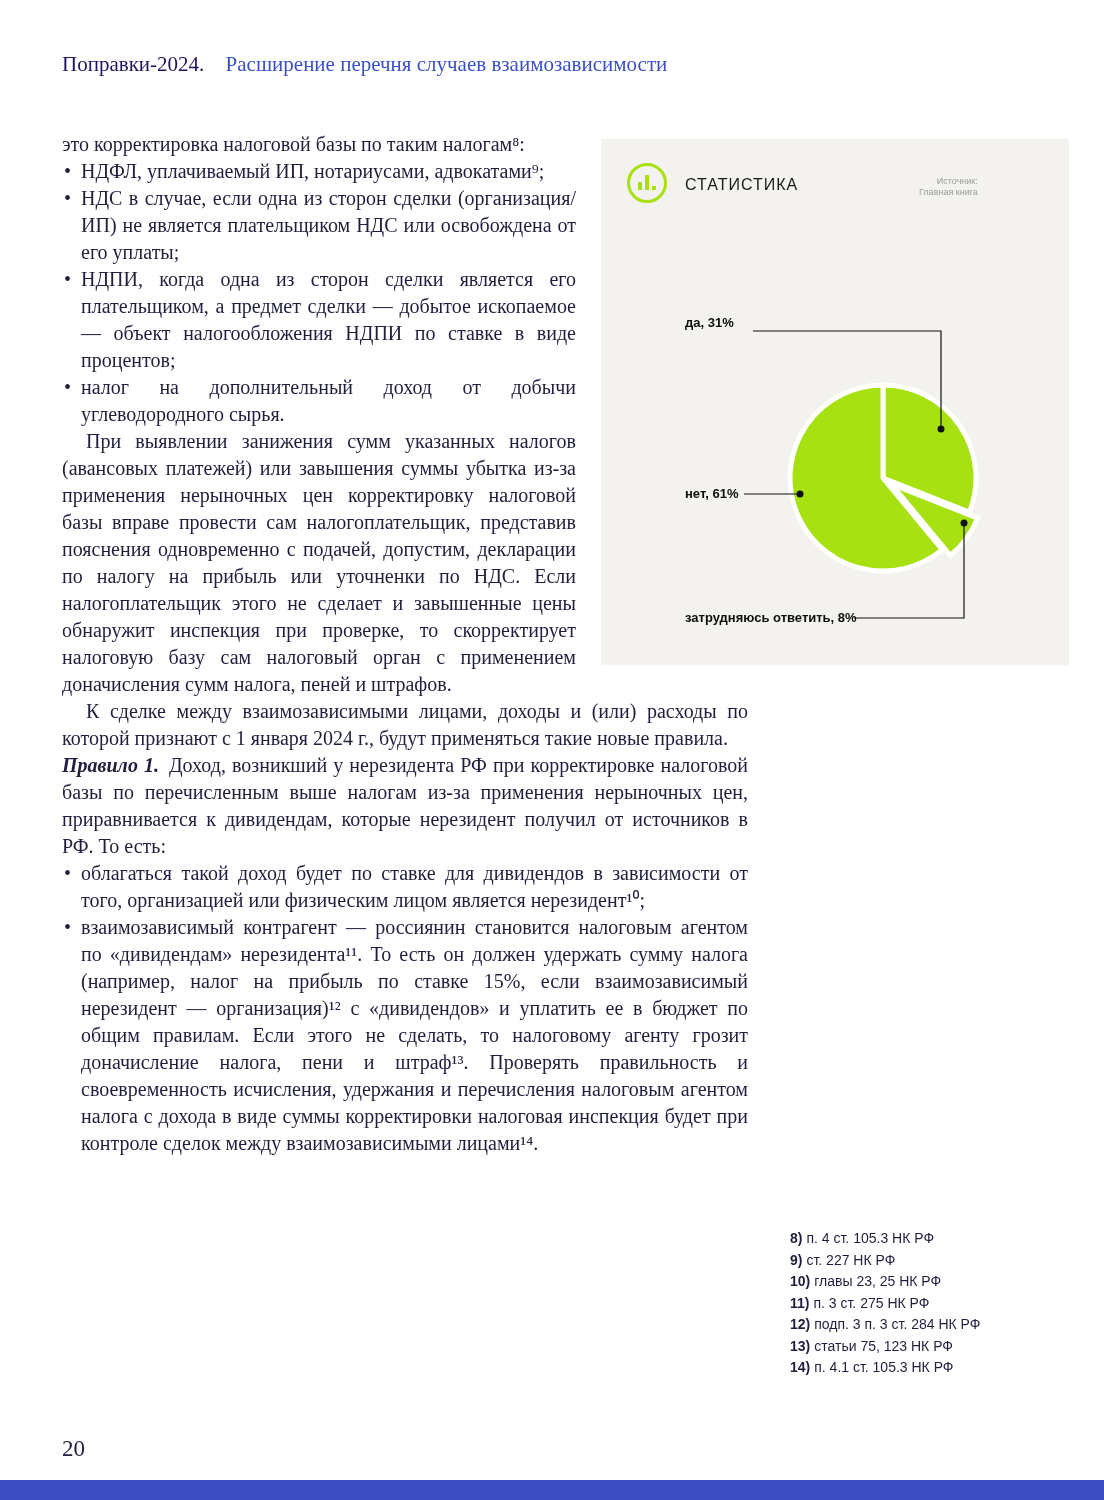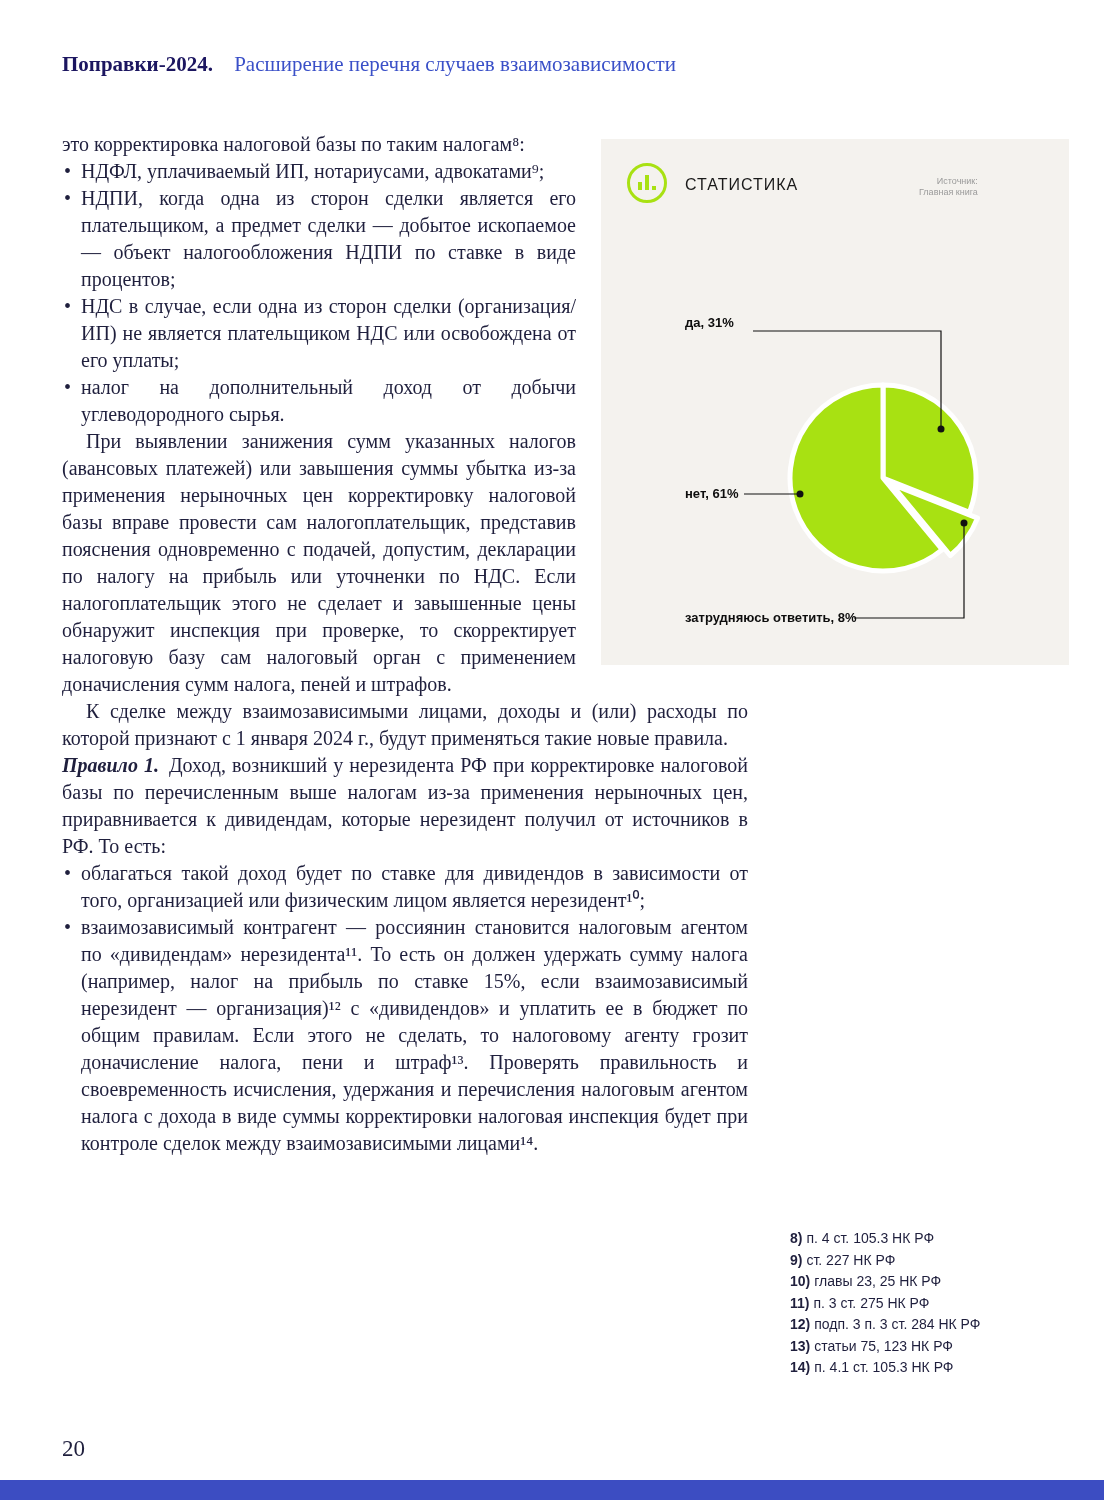--- a/index.html
+++ b/index.html
@@ -1,21 +1,21 @@
 <!DOCTYPE html>
 <html style="--accent_green: #a8e112; --header_dark: #1c1660; --header_blue: #3a50c8; --footer_bar: #3c4dc2; --box_bg: #f4f2ee; --text: #1f1f3d; --source_gray: #9a9a9a;"><head>
 <meta charset="utf-8">
 <style>
   html,body{margin:0;padding:0;background:#ffffff;}
   .page{position:relative;width:1104px;height:1500px;background:#fff;overflow:hidden;
         font-family:"Liberation Serif",serif;color:var(--text,#1f1f3d);}
 
   
   .hdr{position:absolute;left:62px;top:52px;font-size:21px;white-space:nowrap;}
-  .hdr .hdr-bold{font-weight:700;color:var(--header_dark,#1c1660);}
+  .hdr .hdr-bold{font-weight:400;color:var(--header_dark,#1c1660);}
   .hdr .hdr-rest{color:var(--header_blue,#3a50c8);margin-left:16px;}
 
   
   .article{position:absolute;left:62px;top:131px;width:686px;font-size:20px;line-height:27px;}
   .wrap-spacer{float:right;width:172px;height:548px;}
   .article p{margin:0;text-align:justify;}
   .article p.indent{text-indent:24px;}
   .blist{margin:0;padding:0;list-style:none;}
   .blist li{position:relative;padding-left:19px;text-align:justify;}
   .blist li::before{content:"\2022";position:absolute;left:2px;}
@@ -58,22 +58,22 @@
   <div class="hdr">
     <span class="hdr-bold">Поправки-2024.</span>
     <span class="hdr-rest">Расширение перечня случаев взаимозависимости</span>
   </div>
 
   <div class="article">
     <div class="wrap-spacer"></div>
     <p>это корректировка налоговой базы по таким налогам⁸:</p>
     <ul class="blist">
       <li>НДФЛ, уплачиваемый ИП, нотариусами, адвокатами⁹;</li>
+      <li>НДС в случае, если одна из сторон сделки (организация/ИП) не является плательщиком НДС или освобождена от его уплаты;</li>
       <li>НДПИ, когда одна из сторон сделки является его плательщиком, а предмет сделки — добытое ископаемое — объект налогообложения НДПИ по ставке в виде процентов;</li>
-      <li>НДС в случае, если одна из сторон сделки (организация/ИП) не является плательщиком НДС или освобождена от его уплаты;</li>
       <li>налог на дополнительный доход от добычи углеводородного сырья.</li>
     </ul>
     <p class="indent">При выявлении занижения сумм указанных налогов (авансовых платежей) или завышения суммы убытка из-за применения нерыночных цен корректировку налоговой базы вправе провести сам налогоплательщик, представив пояснения одновременно с подачей, допустим, декларации по налогу на прибыль или уточненки по НДС. Если налогоплательщик этого не сделает и завышенные цены обнаружит инспекция при проверке, то скорректирует налоговую базу сам налоговый орган с применением доначисления сумм налога, пеней и штрафов.</p>
     <p class="indent">К сделке между взаимозависимыми лицами, доходы и (или) расходы по которой признают с 1 января 2024 г., будут применяться такие новые правила.</p>
     <p class="rule">
       <span class="rule-label">Правило 1.</span><span>Доход, возникший у нерезидента РФ при корректировке налоговой базы по перечисленным выше налогам из-за применения нерыночных цен, приравнивается к дивидендам, которые нерезидент получил от источников в РФ. То есть:</span>
     </p>
     <ul class="blist">
       <li>облагаться такой доход будет по ставке для дивидендов в зависимости от того, организацией или физическим лицом является нерезидент¹⁰;</li>
       <li>взаимозависимый контрагент — россиянин становится налоговым агентом по «дивидендам» нерезидента¹¹. То есть он должен удержать сумму налога (например, налог на прибыль по ставке 15%, если взаимозависимый нерезидент — организация)¹² с «дивидендов» и уплатить ее в бюджет по общим правилам. Если этого не сделать, то налоговому агенту грозит доначисление налога, пени и штраф¹³. Проверять правильность и своевременность исчисления, удержания и перечисления налоговым агентом налога с дохода в виде суммы корректировки налоговая инспекция будет при контроле сделок между взаимозависимыми лицами¹⁴.</li>

